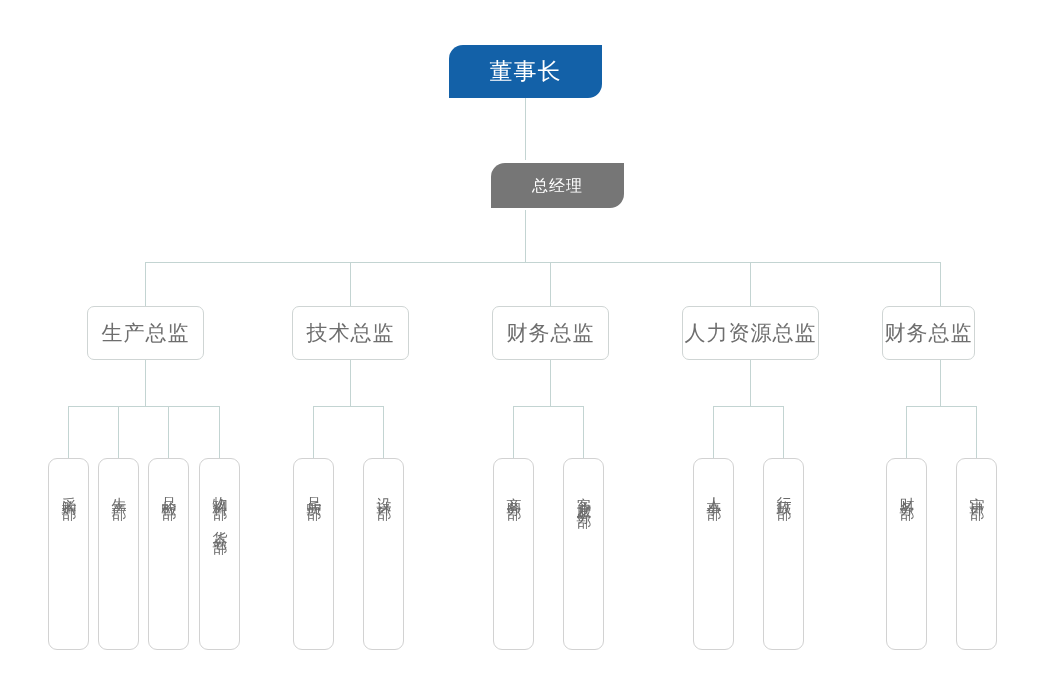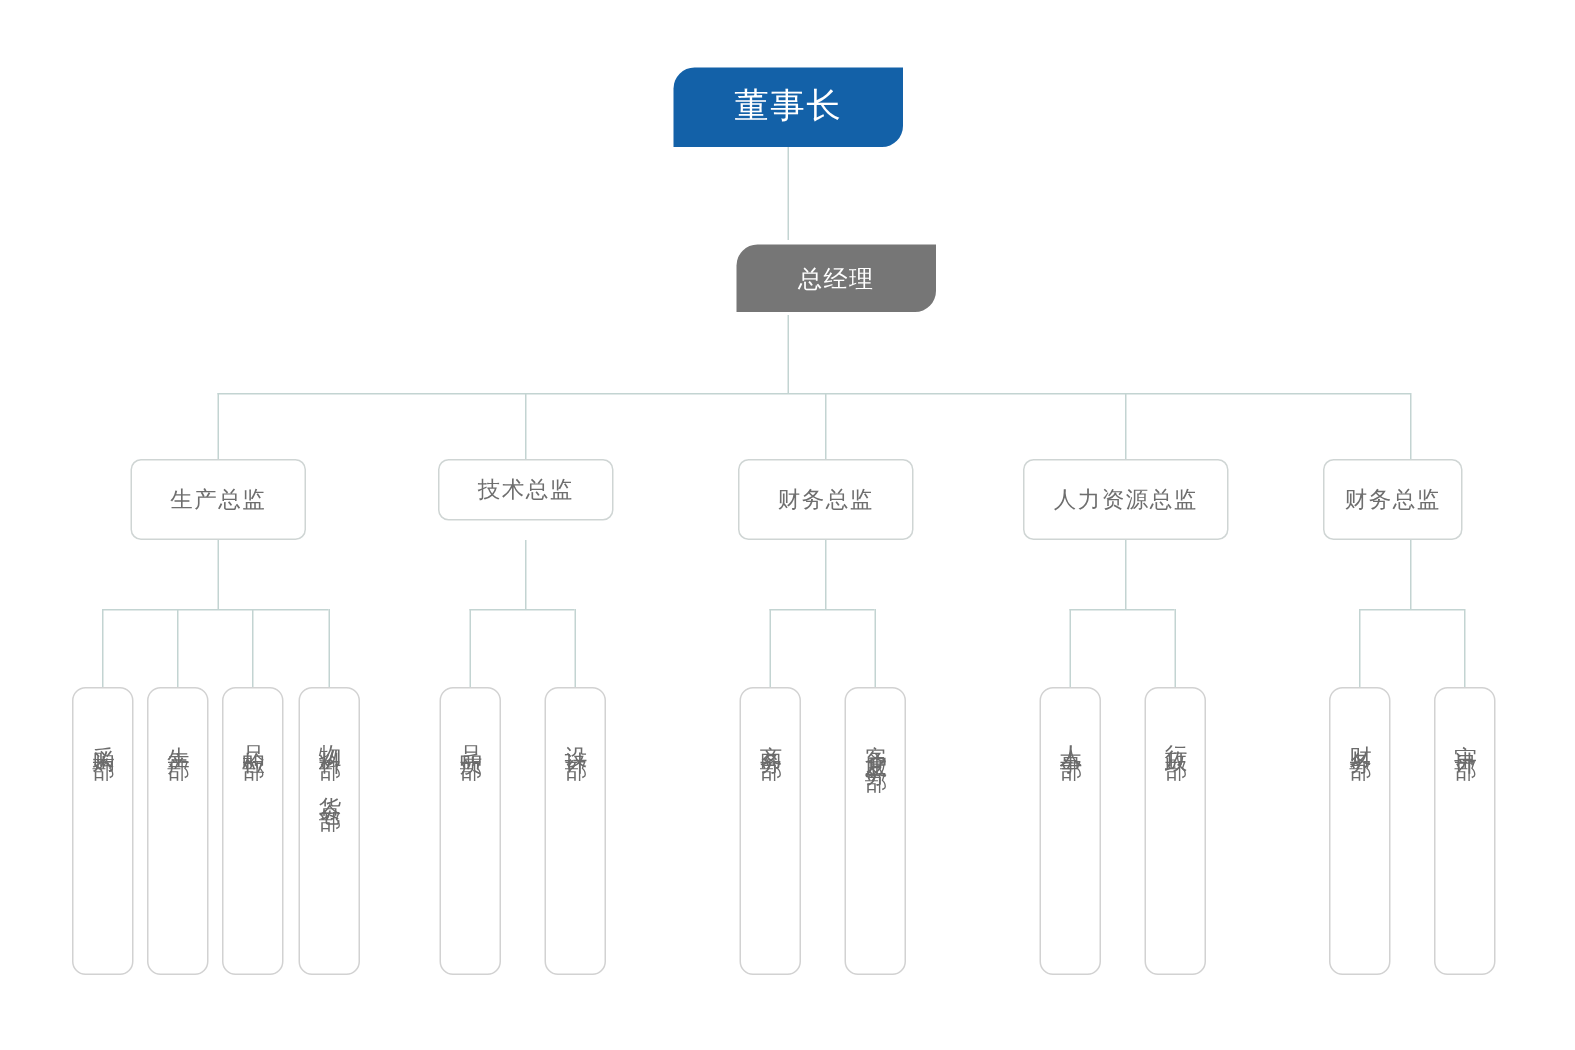--- a/index.html
+++ b/index.html
@@ -53,21 +53,21 @@
     color: #ffffff;
     font-size: 16px;
     border-radius: 14px 0 14px 0;
     letter-spacing: 1px;
   }
 
   
   .node-dir {
     background: #ffffff;
     color: #6e6e6e;
-    font-size: 15px;
+    font-size: 21px;
     border: 1px solid #cfd5d4;
     border-radius: 7px;
     letter-spacing: 1px;
   }
 
   
   .node-dept {
     background: #ffffff;
     color: #6b6b6b;
     font-size: 15px;
@@ -133,21 +133,21 @@
   </div>
 
   <div class="node node-gm" style="left:459px; top:163px; width:133px; height:45px;margin-left:32px;">
     <span>总经理</span>
   </div>
 
   <div class="node node-dir" style="left:87px; top:306px; width:117px; height:54px;">
     <span>生产总监</span>
   </div>
 
-  <div class="node node-dir" style="left:292px; top:306px; width:117px; height:41px;">
+  <div class="node node-dir" style="left:292px; top:306px; width:117px; height:54px;">
     <span>技术总监</span>
   </div>
 
   <div class="node node-dir" style="left:492px; top:306px; width:117px; height:54px;">
     <span>财务总监</span>
   </div>
 
   <div class="node node-dir" style="left:682px; top:306px; width:137px; height:54px;">
     <span>人力资源总监</span>
   </div>

